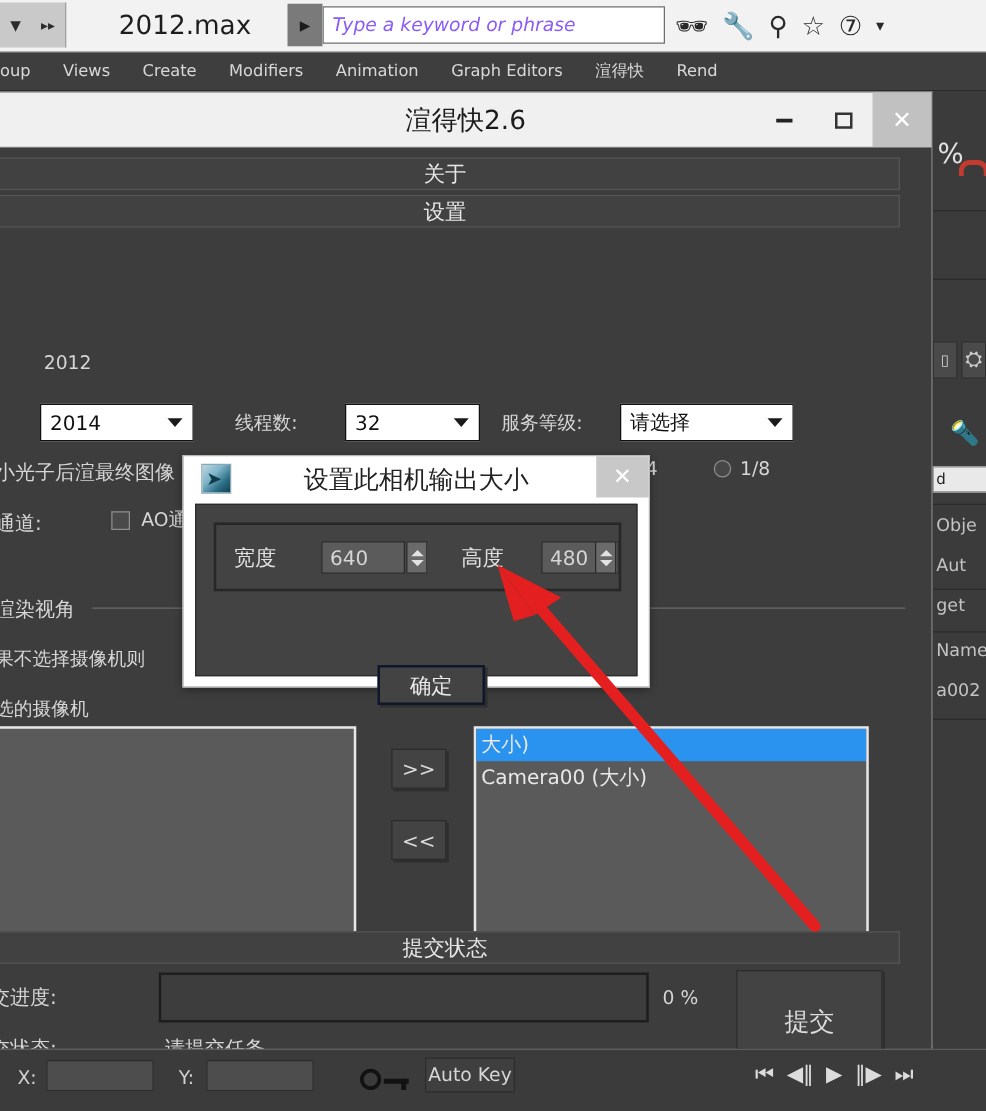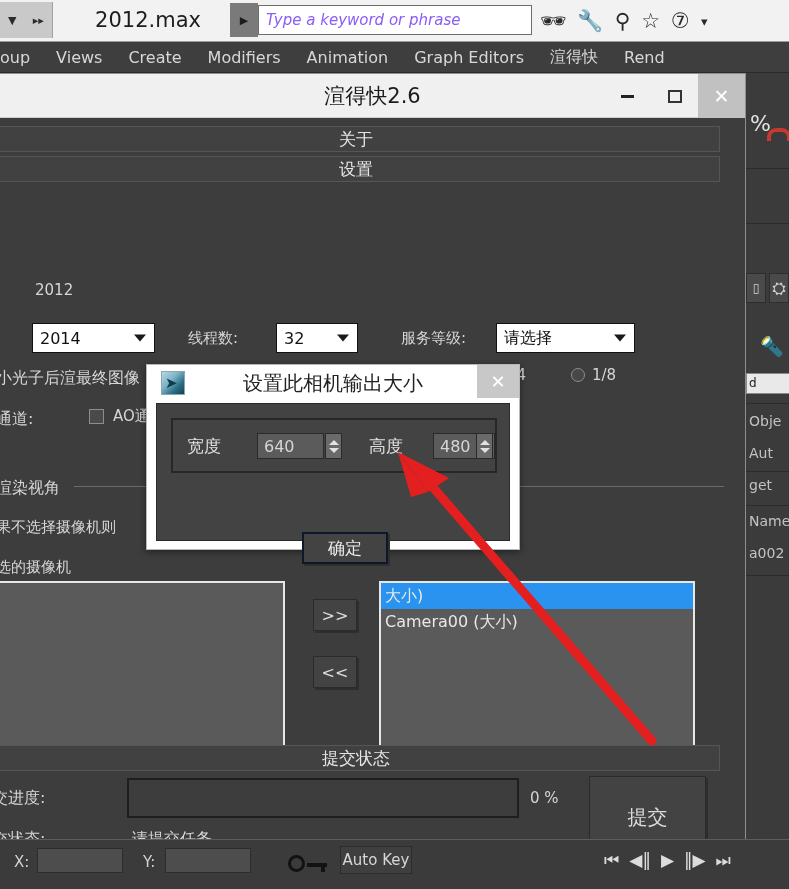--- a/index.html
+++ b/index.html
@@ -50,21 +50,21 @@
   }
   .topicons .ic { font-size: 21px; color: #2a2a2a; line-height: 1; }
   .topicons .ic.small { font-size: 13px; }
 
   .max-menubar {
     position: absolute; left: 0; top: 42px; width: 789px; height: 31px;
     background: #3e3e3e; border-bottom: 1px solid #2a2a2a;
     display: flex; align-items: center;
   }
   .max-menubar .mi {
-    color: #d8d8d8; font-size: 16px; padding: 0 13px; white-space: nowrap;
+    color: #d8d8d8; font-size: 13px; padding: 0 13px; white-space: nowrap;
   }
   .max-menubar .mi:first-child { padding-left: 0; }
 
   
   .max-right {
     position: absolute; left: 745px; top: 73px; width: 44px; height: 760px;
     background: #3b3b3b; border-left: 1px solid #2c2c2c;
   }
   .mr-pct {
     position: absolute; left: 0; top: 38px; width: 44px; height: 40px;
@@ -387,21 +387,21 @@
 
       <div class="lbl" style="left:-4px; top:163px;">:</div>
       <div class="lbl" style="left:35px; top:163px;">2012</div>
 
       <div class="lbl" style="left:-4px; top:211px;">:</div>
       <div class="sel" style="left:32px; top:205px; width:123px;">
         <span>2014</span>
         <span class="arrow"></span>
       </div>
       <div class="lbl" style="left:188px; top:211px;">线程数:</div>
-      <div class="sel" style="left:276px; top:205px; width:82px;">
+      <div class="sel" style="left:276px; top:205px; width:108px;">
         <span>32</span>
         <span class="arrow"></span>
       </div>
       <div class="lbl" style="left:401px; top:211px;">服务等级:</div>
       <div class="sel" style="left:496px; top:205px; width:139px;">
         <span>请选择</span>
         <span class="arrow"></span>
       </div>
 
       <div class="lbl big" style="left:-4px; top:250px;">小光子后渲最终图像</div>

